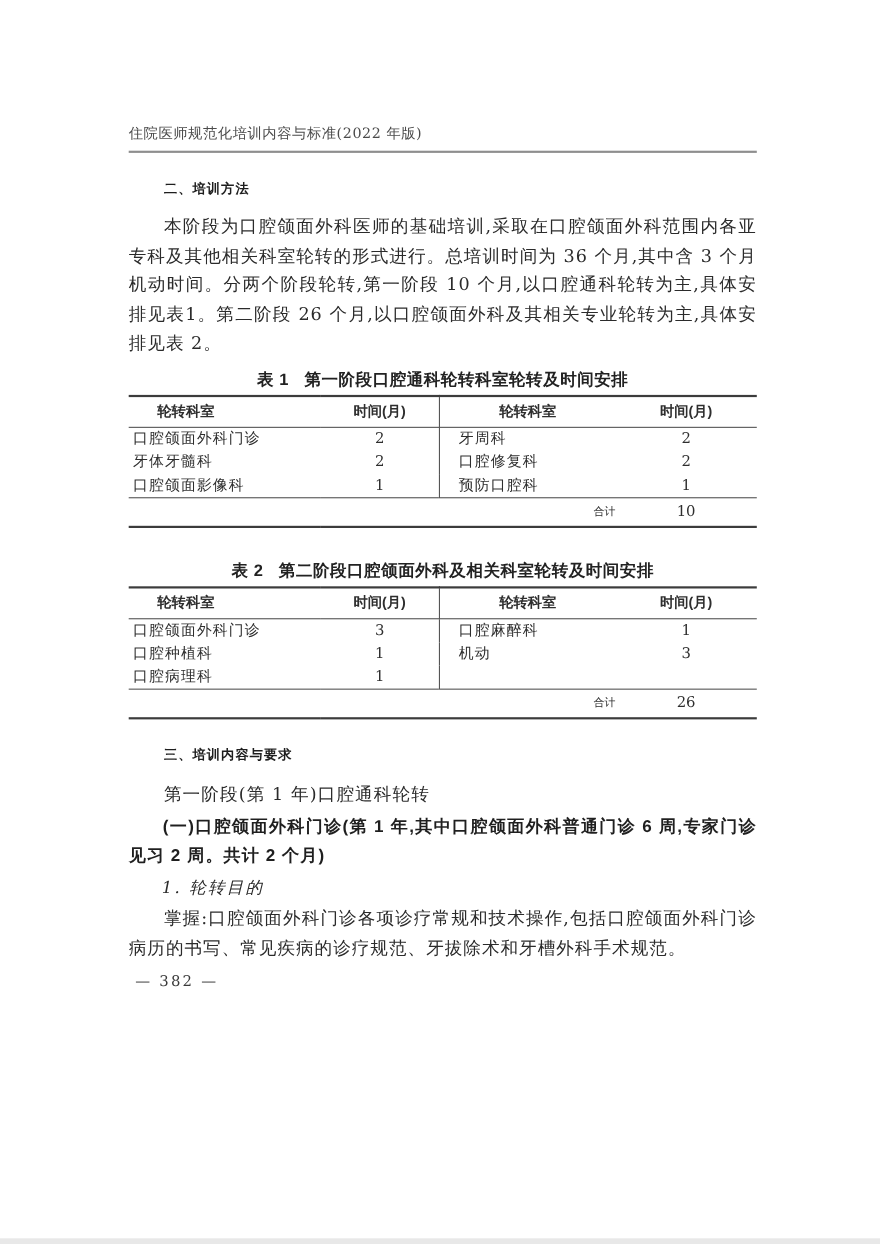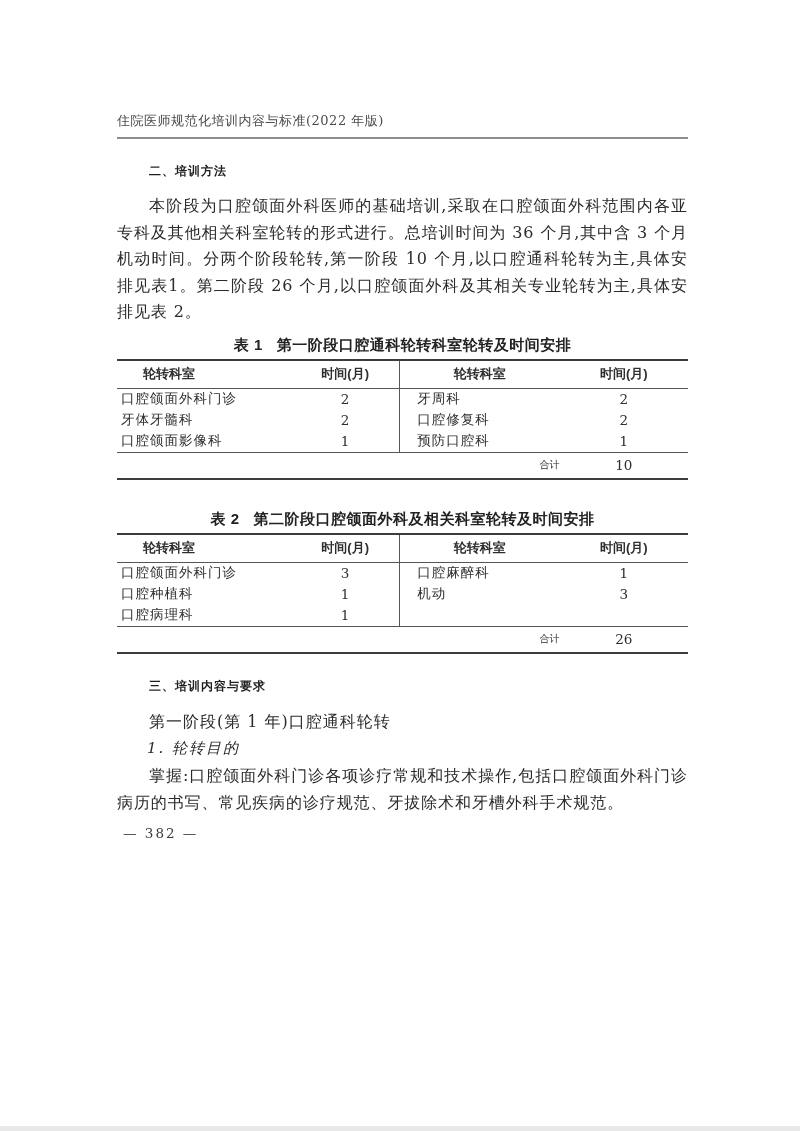--- a/index.html
+++ b/index.html
@@ -231,18 +231,19 @@
       <tr class="total">
         <td class="total-label hei" colspan="3">合计</td>
         <td class="num">26</td>
       </tr>
     </tbody>
   </table>
 
   <h2 class="section-title hei sec3">三、培训内容与要求</h2>
 
   <p class="stage-line">第一阶段(第 1 年)口腔通科轮转</p>
+  <p class="item-title hei">(一)口腔颌面外科门诊(第 1 年,其中口腔颌面外科普通门诊 6 周,专家门诊见习 2 周。共计 2 个月)</p>
   <p class="purpose-heading">1. 轮转目的</p>
   <p class="para purpose-text">掌握:口腔颌面外科门诊各项诊疗常规和技术操作,包括口腔颌面外科门诊病历的书写、常见疾病的诊疗规范、牙拔除术和牙槽外科手术规范。</p>
 
   <div class="page-number">—  382  —</div>
 
 </div>
 
 </body></html>

